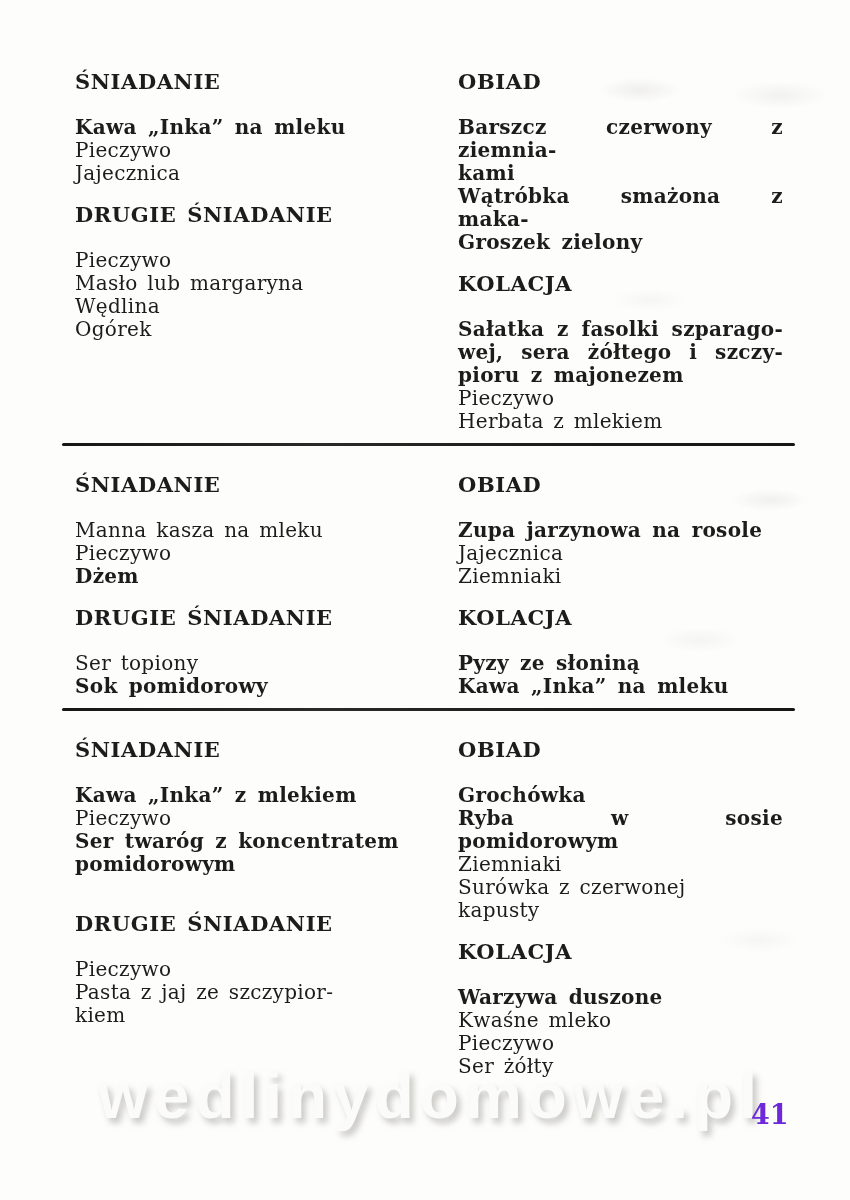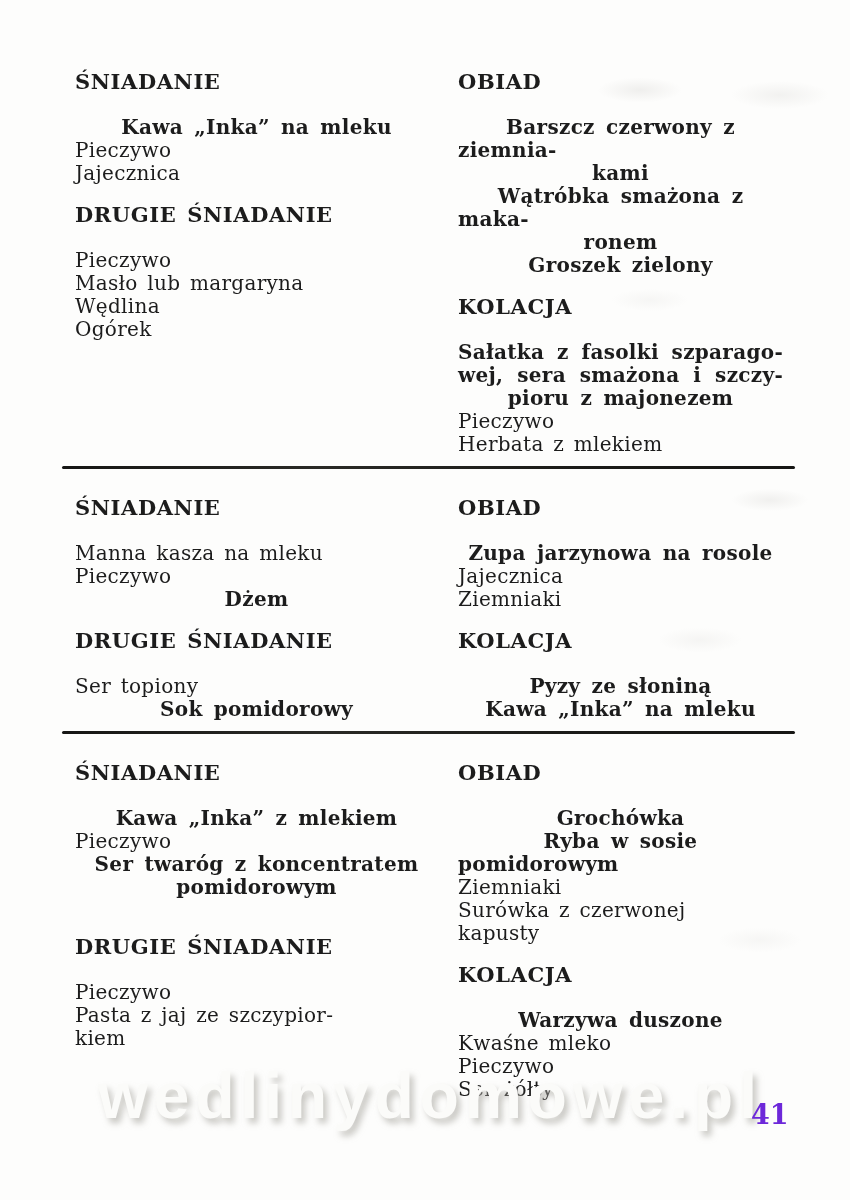--- a/index.html
+++ b/index.html
@@ -36,21 +36,21 @@
     margin:18px 0 23px 0;
   }
   .col > .heading:first-child{margin-top:0;}
   .heading.gap{margin-top:36px;}
   .item{margin:0;}
   .line{
     font-size:20px;line-height:23px;
     letter-spacing:.3px;word-spacing:3px;
     white-space:normal;
   }
-  .item.bold .line{font-weight:bold;word-spacing:4px;text-align:center;}
+  .item.bold .line{font-weight:bold;word-spacing:4px;}
   .line.justify{text-align:justify;text-align-last:justify;}
   .rule{
     height:3px;width:733px;
     margin:10px 0 27px -13px;
     background:linear-gradient(90deg,#161614,#2a2a26 35%,#1b1b18 70%,#161614);
     border-radius:2px;
   }
   .watermark{
     position:absolute;left:98px;top:1065px;
     font-family:"Liberation Sans","DejaVu Sans",sans-serif;
@@ -102,29 +102,28 @@
           </div>
         </div>
         <div class="col col-right">
           <div class="heading">OBIAD</div>
           <div class="item bold">
             <div class="line justify">Barszcz czerwony z ziemnia-</div>
             <div class="line">kami</div>
           </div>
           <div class="item bold">
             <div class="line justify">Wątróbka smażona z maka-</div>
-            <div class="line">ronem</div>
           </div>
           <div class="item bold">
             <div class="line">Groszek zielony</div>
           </div>
           <div class="heading">KOLACJA</div>
           <div class="item bold">
             <div class="line justify">Sałatka z fasolki szparago-</div>
-            <div class="line justify">wej, sera smażona i szczy-</div>
+            <div class="line justify">wej, sera żółtego i szczy-</div>
             <div class="line">pioru z majonezem</div>
           </div>
           <div class="item">
             <div class="line">Pieczywo</div>
           </div>
           <div class="item">
             <div class="line">Herbata z mlekiem</div>
           </div>
         </div>
       </div>

